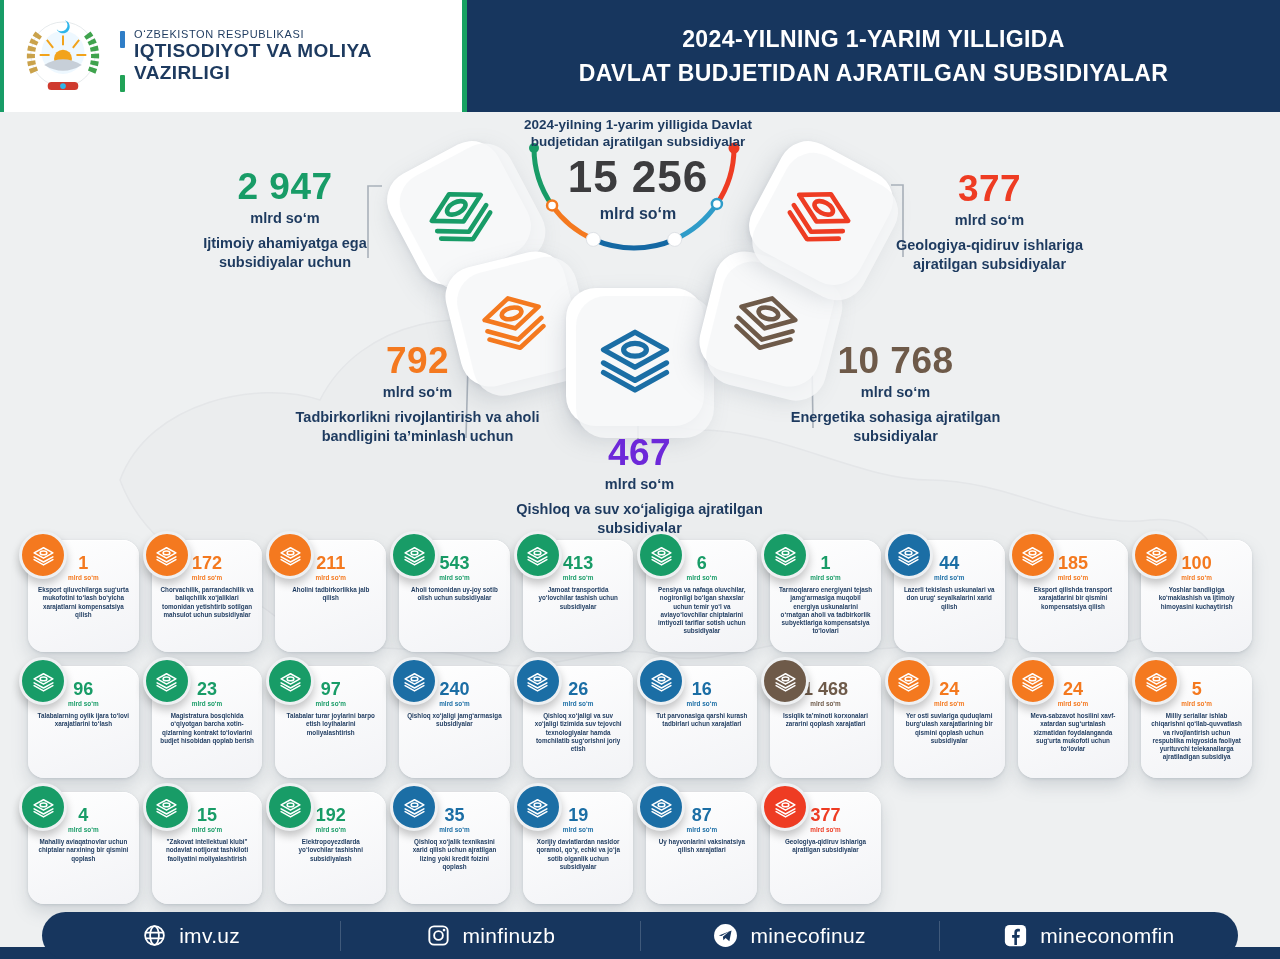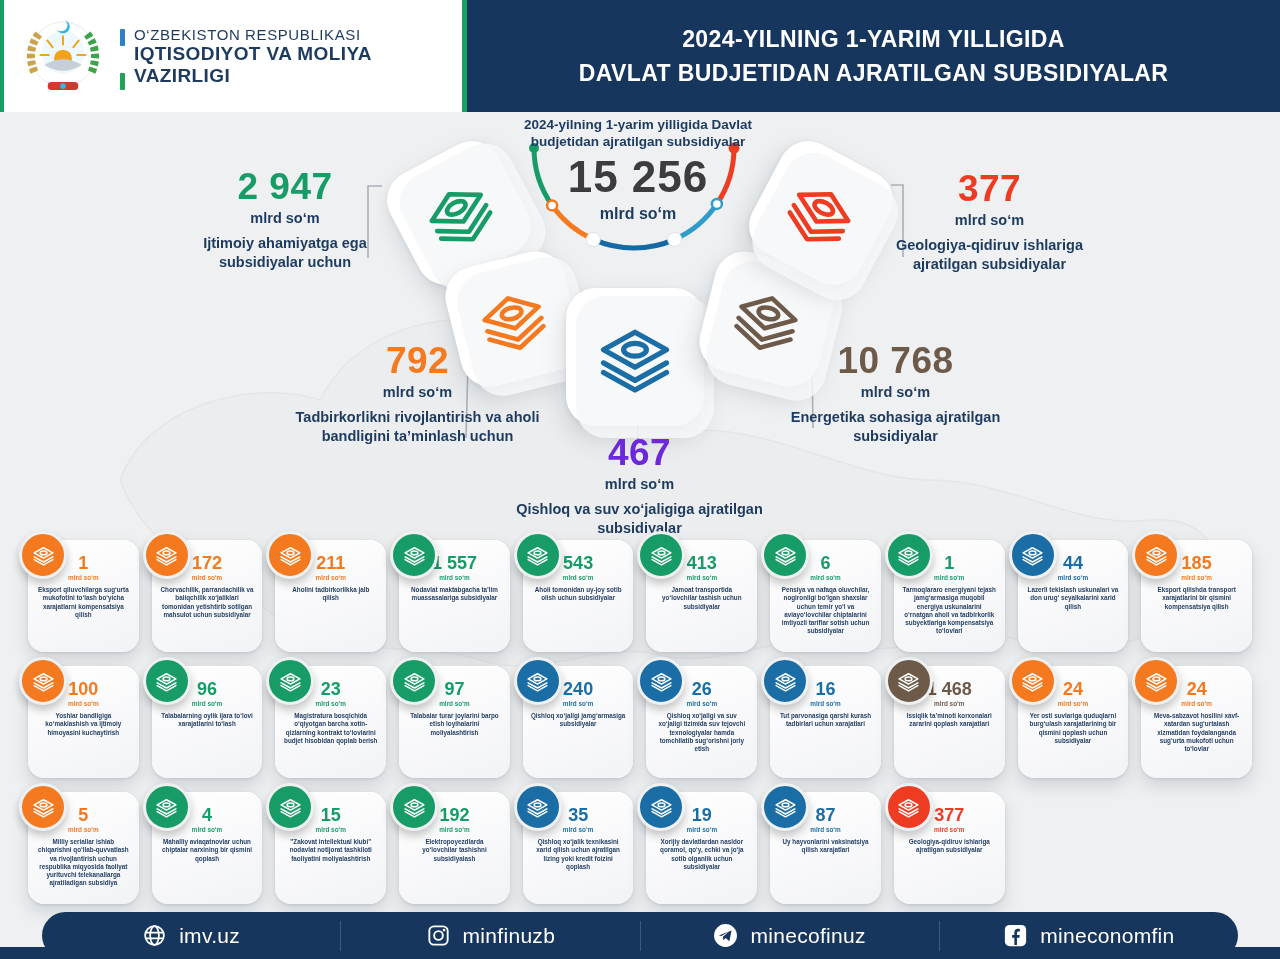--- a/index.html
+++ b/index.html
@@ -7,21 +7,21 @@
   .page{position:relative;width:1280px;height:959px;background:#eef0f1;overflow:hidden;}
 
   
   .header{position:absolute;top:0;left:0;width:1280px;height:112px;z-index:10;display:flex;}
   .header-left{position:relative;width:458px;height:112px;background:#ffffff;display:flex;align-items:center;border-left:4px solid var(--green);}
   .emblem{width:86px;height:86px;margin-left:16px;flex:0 0 auto;}
   .org-block{position:relative;margin-left:14px;padding-left:14px;color:var(--navy);}
   .org-bar{position:absolute;left:0;width:5px;height:17px;border-radius:1px;}
   .org-bar.blue{top:3px;background:#2f7ec7;}
   .org-bar.green{top:47px;background:#21a257;}
-  .org-line1{font-size:15px;font-weight:500;letter-spacing:.6px;}
+  .org-line1{font-size:11px;font-weight:500;letter-spacing:.6px;}
   .org-line2,.org-line3{font-size:19px;font-weight:800;letter-spacing:.4px;line-height:1.15;}
   .header-right{flex:1;background:var(--headerbg);border-left:5px solid #17a262;color:#fff;display:flex;flex-direction:column;justify-content:center;align-items:center;text-align:center;}
   .title-line{font-size:23px;font-weight:800;letter-spacing:.4px;line-height:1.5;}
 
   
   .map-svg{position:absolute;top:100px;left:0;z-index:0;}
 
   
   .stage{position:absolute;top:112px;left:0;width:1100px;height:426px;z-index:1;}
   .overlay{position:absolute;top:0;left:0;z-index:1;}
@@ -260,35 +260,20 @@
               <path d="M6 17 L24 27 L42 17 L24 7 Z"></path>
               <ellipse cx="24" cy="17" rx="6.5" ry="3.6"></ellipse>
             </g>
           </svg>
         </div>
       <div class="card-value" style="color: rgb(244, 121, 31);">211</div>
       <div class="card-unit" style="color: rgb(244, 121, 31);">mlrd so‘m</div>
       <div class="card-desc">Aholini tadbirkorlikka jalb qilish</div>
     </div>
 
-    <div class="card">
-      <div class="badge" style="background: rgb(24, 156, 103);">
-          <svg viewBox="0 0 48 42" width="25" height="21.875">
-            <g fill="none" stroke="currentColor" stroke-width="3" stroke-linejoin="round" stroke-linecap="round">
-              <path d="M6 30 L24 40 L42 30"></path>
-              <path d="M6 24.5 L24 34.5 L42 24.5"></path>
-              <path d="M6 17 L24 27 L42 17 L24 7 Z"></path>
-              <ellipse cx="24" cy="17" rx="6.5" ry="3.6"></ellipse>
-            </g>
-          </svg>
-        </div>
-      <div class="card-value" style="color: rgb(24, 156, 103);">1 557</div>
-      <div class="card-unit" style="color: rgb(24, 156, 103);">mlrd so‘m</div>
-      <div class="card-desc">Nodavlat maktabgacha ta’lim muassasalariga subsidiyalar</div>
-    </div>
 
     <div class="card">
       <div class="badge" style="background: rgb(24, 156, 103);">
           <svg viewBox="0 0 48 42" width="25" height="21.875">
             <g fill="none" stroke="currentColor" stroke-width="3" stroke-linejoin="round" stroke-linecap="round">
               <path d="M6 30 L24 40 L42 30"></path>
               <path d="M6 24.5 L24 34.5 L42 24.5"></path>
               <path d="M6 17 L24 27 L42 17 L24 7 Z"></path>
               <ellipse cx="24" cy="17" rx="6.5" ry="3.6"></ellipse>
             </g>

